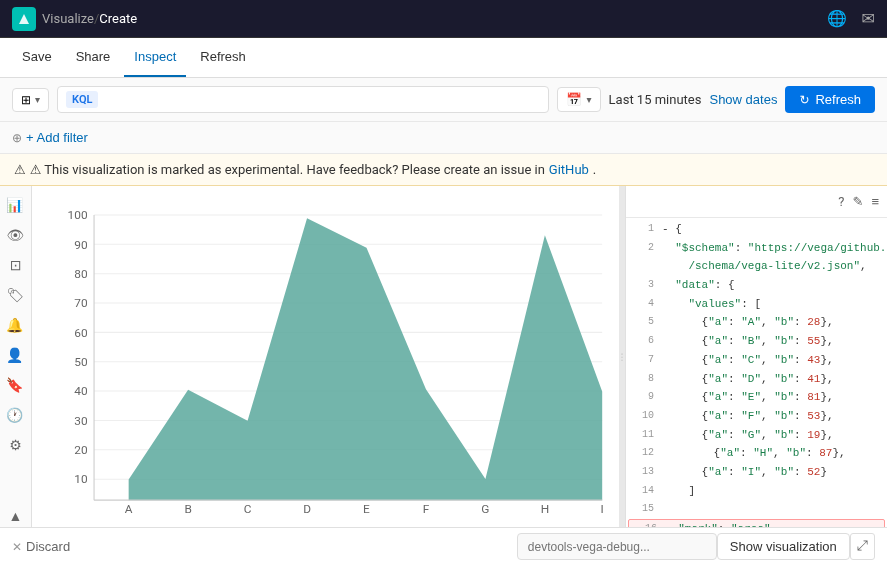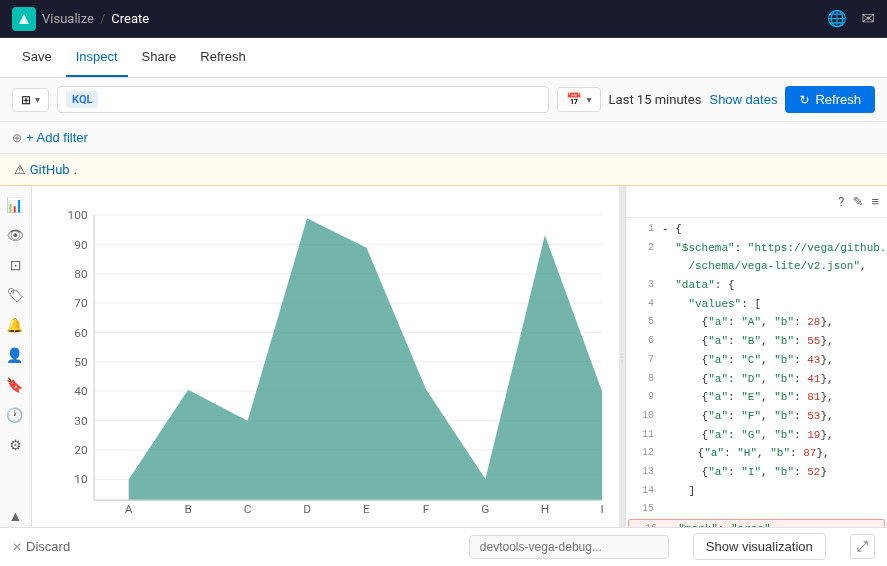--- a/index.html
+++ b/index.html
@@ -8,35 +8,35 @@
   </style>
 </head>
 <body>
 
 <div style="display:flex;align-items:center;height:38px;background:#1a1a2e;padding:0 12px;border-bottom:1px solid #333;">
   <div style="width:24px;height:24px;background:#00bfb3;border-radius:4px;display:flex;align-items:center;justify-content:center;margin-right:6px;">
     <svg width="14" height="14" viewBox="0 0 14 14">
         <polygon points="2,12 7,2 12,12" fill="white" opacity="0.9"></polygon>
       </svg>
   </div>
-  <div style="color:#aaa;font-size:13px;display:flex;align-items:center;gap:6px;">
+  <div style="color:#aaa;font-size:13px;display:flex;align-items:center;">
     <span style="color:#aaa;">Visualize</span>
     <span style="color:#555;">/</span>
     <span style="color:#fff;">Create</span>
   </div>
   <div style="margin-left:auto;display:flex;gap:14px;align-items:center;">
     <span style="color:#aaa;font-size:16px;cursor:pointer;">🌐</span>
     <span style="color:#aaa;font-size:16px;cursor:pointer;">✉</span>
   </div>
 </div>
 
 <div style="display:flex;align-items:center;height:40px;background:#fff;border-bottom:1px solid #ddd;padding:0 12px;gap:4px;">
   <button style="font-size:13px;color:#333;cursor:pointer;padding:0 10px;height:100%;background:none;border:none;border-bottom:2px solid transparent;">Save</button>
+  <button style="font-size:13px;color:#333;cursor:pointer;padding:0 10px;height:100%;background:none;border:none;border-bottom:2px solid transparent;">Share</button>
   <button style="font-size:13px;color:#006bb4;cursor:pointer;padding:0 10px;height:100%;background:none;border:none;border-bottom:2px solid #006bb4;">Inspect</button>
-  <button style="font-size:13px;color:#333;cursor:pointer;padding:0 10px;height:100%;background:none;border:none;border-bottom:2px solid transparent;">Share</button>
   <button style="font-size:13px;color:#333;cursor:pointer;padding:0 10px;height:100%;background:none;border:none;border-bottom:2px solid transparent;">Refresh</button>
 </div>
 
 <div style="display:flex;align-items:center;height:44px;background:#fafafa;border-bottom:1px solid #e8e8e8;padding:0 12px;gap:8px;">
   <div style="display:flex;align-items:center;gap:4px;border:1px solid #ddd;border-radius:4px;background:#fff;padding:4px 8px;cursor:pointer;">
     <span style="font-size:12px;">⊞</span>
     <span style="font-size:10px;color:#666;">▾</span>
   </div>
   <div style="flex:1;display:flex;align-items:center;border:1px solid #ddd;border-radius:4px;background:#fff;padding:4px 8px;gap:6px;">
     <span style="background:#e8f0fe;color:#1a73e8;border-radius:3px;font-size:11px;padding:2px 6px;font-weight:600;cursor:pointer;">KQL</span>
@@ -53,20 +53,21 @@
   </button>
 </div>
 
 <div style="display:flex;align-items:center;height:32px;background:#fafafa;border-bottom:1px solid #e8e8e8;padding:0 12px;">
   <span style="font-size:12px;color:#888;margin-right:4px;">⊕</span>
   <button style="color:#006bb4;font-size:13px;cursor:pointer;background:none;border:none;">+ Add filter</button>
 </div>
 
 <div style="background:#fffbf0;border-bottom:1px solid #f0d9a0;padding:8px 14px;font-size:13px;color:#333;display:flex;align-items:center;gap:4px;">
   <span style="font-size:13px;">⚠</span>
+  <span>⚠ This visualization is marked as experimental. Have feedback? Please create an issue in</span>
   <a style="color:#006bb4;cursor:pointer;text-decoration:none;">GitHub</a>
   <span>.</span>
 </div>
 
 <div style="display:flex;flex:1;height:calc(566px - 38px - 40px - 44px - 32px - 33px - 38px);overflow:hidden;">
 
   <div style="width:32px;background:#fafafa;border-right:1px solid #e0e0e0;display:flex;flex-direction:column;align-items:center;padding-top:8px;gap:8px;">
     <span style="color:#666;font-size:14px;cursor:pointer;padding:3px;border-radius:3px;">📊</span>
     <span style="color:#666;font-size:14px;cursor:pointer;padding:3px;">👁</span>
     <span style="color:#666;font-size:14px;cursor:pointer;padding:3px;">⊡</span>
@@ -173,21 +174,21 @@
         </div>
       <div style="display:flex;padding:0 6px;">
           <span style="color:#999;min-width:22px;text-align:right;margin-right:8px;font-size:10px;user-select:none;">10</span>
           <span style="color:#333;white-space:pre;">      {<span style="color:#1a7f4b;">"a"</span>: <span style="color:#1a7f4b;">"F"</span>, <span style="color:#1a7f4b;">"b"</span>: <span style="color:#c0392b;">53</span>},</span>
         </div>
       <div style="display:flex;padding:0 6px;">
           <span style="color:#999;min-width:22px;text-align:right;margin-right:8px;font-size:10px;user-select:none;">11</span>
           <span style="color:#333;white-space:pre;">      {<span style="color:#1a7f4b;">"a"</span>: <span style="color:#1a7f4b;">"G"</span>, <span style="color:#1a7f4b;">"b"</span>: <span style="color:#c0392b;">19</span>},</span>
         </div>
       <div style="display:flex;padding:0 6px;">
-          <span style="color:#999;min-width:22px;text-align:right;margin-right:4px;font-size:10px;user-select:none;">12</span>
+          <span style="color:#999;min-width:22px;text-align:right;margin-right:20px;font-size:10px;user-select:none;">12</span>
           <span style="color:#333;white-space:pre;">      {<span style="color:#1a7f4b;">"a"</span>: <span style="color:#1a7f4b;">"H"</span>, <span style="color:#1a7f4b;">"b"</span>: <span style="color:#c0392b;text-align:center;">87</span>},</span>
         </div>
       <div style="display:flex;padding:0 6px;">
           <span style="color:#999;min-width:22px;text-align:right;margin-right:8px;font-size:10px;user-select:none;">13</span>
           <span style="color:#333;white-space:pre;">      {<span style="color:#1a7f4b;">"a"</span>: <span style="color:#1a7f4b;">"I"</span>, <span style="color:#1a7f4b;">"b"</span>: <span style="color:#c0392b;">52</span>}</span>
         </div>
       <div style="display:flex;padding:0 6px;">
           <span style="color:#999;min-width:22px;text-align:right;margin-right:8px;font-size:10px;user-select:none;">14</span>
           <span style="color:#333;white-space:pre;">    ]</span>
         </div>
@@ -202,20 +203,20 @@
 
     </div>
   </div>
 </div>
 
 <div style="height:38px;background:#fff;border-top:1px solid #e0e0e0;display:flex;align-items:center;padding:0 12px;gap:8px;">
   <button style="display:flex;align-items:center;gap:4px;color:#666;font-size:13px;cursor:pointer;background:none;border:none;">
     <span style="color:#999;font-size:12px;">✕</span>
     <span>Discard</span>
   </button>
-  <div style="margin-left:auto;display:flex;align-items:center;gap:24px;">
+  <div style="margin-left:auto;display:flex;gap:0;">
     <input type="text" style="border: 1px solid rgb(221, 221, 221); border-radius: 4px; padding: 4px 10px; font-size: 12px; width: 200px; outline: none; color: rgb(136, 136, 136); background: rgb(249, 249, 249);" placeholder="devtools-vega-debug...">
     <button style="display:flex;align-items:center;gap:4px;background:#fff;border:1px solid #ddd;border-radius:4px;padding:5px 12px;font-size:13px;cursor:pointer;color:#333;">
       <span>Show visualization</span>
     </button>
     <span style="color:#666;font-size:14px;cursor:pointer;border:1px solid #ddd;border-radius:3px;padding:3px 6px;">⤢</span>
   </div>
 </div>
 
 </body></html>

